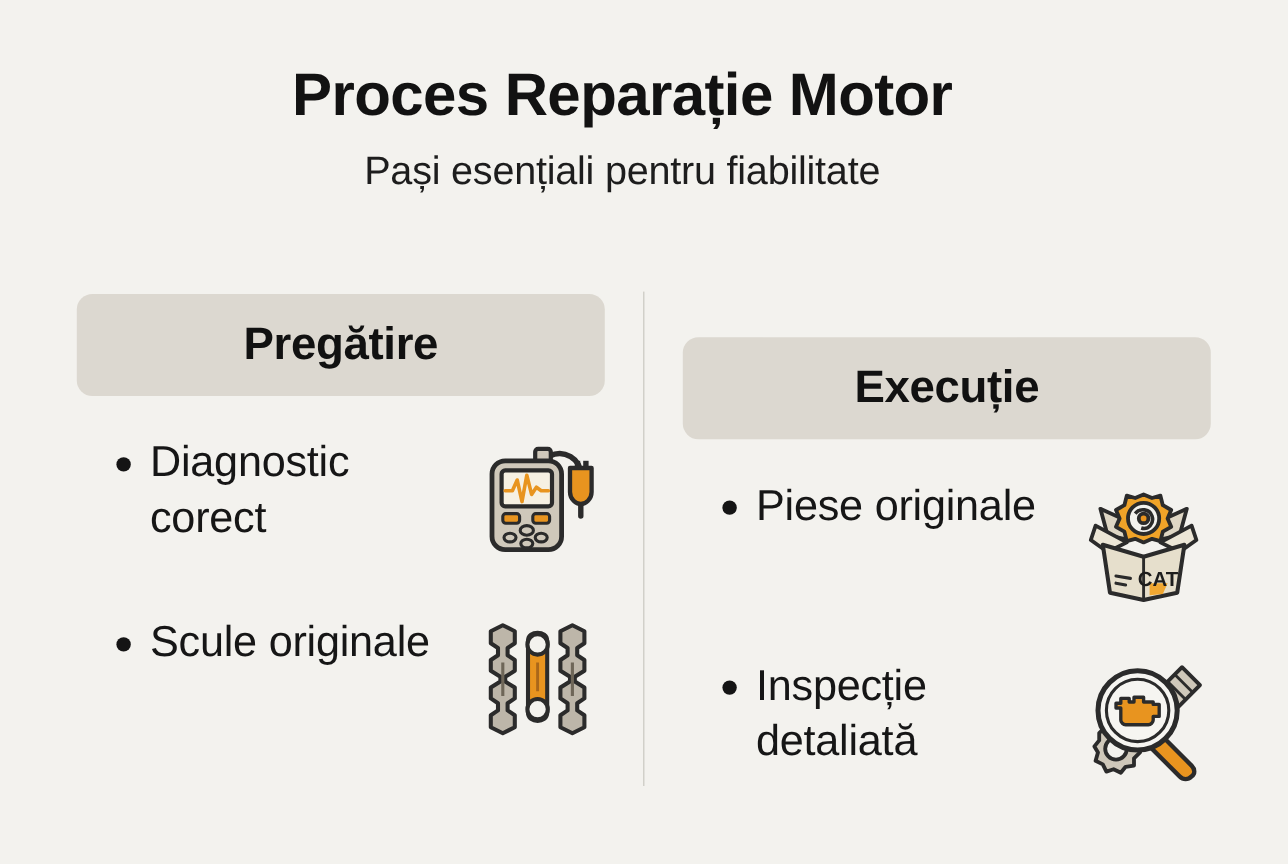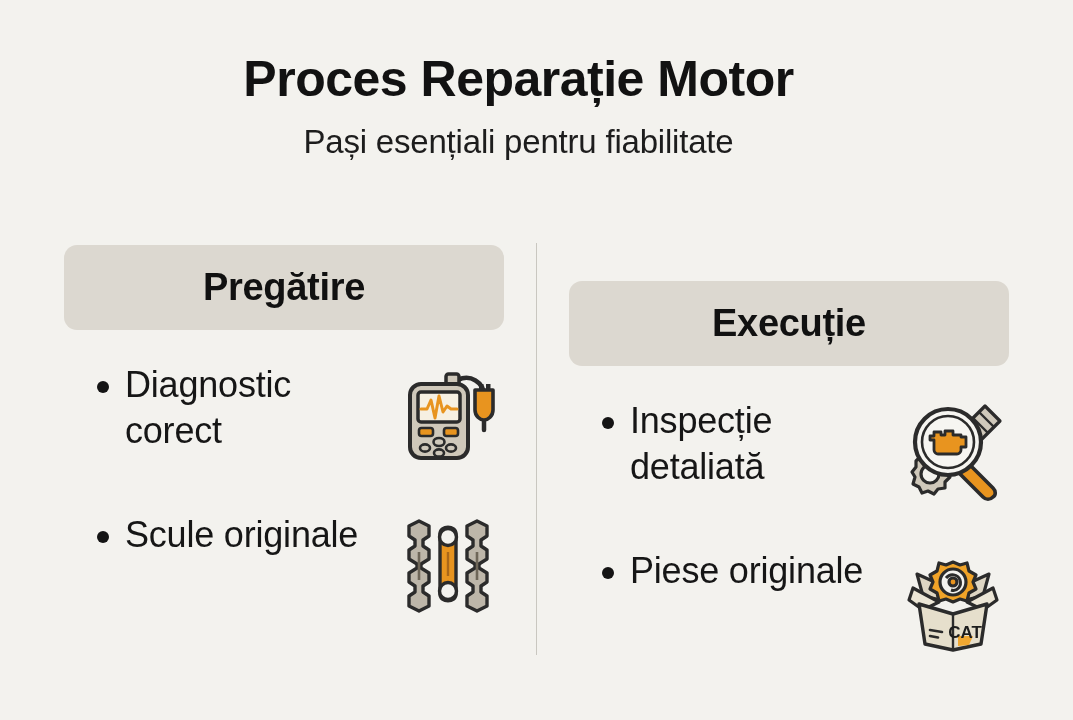--- a/index.html
+++ b/index.html
@@ -218,57 +218,20 @@
 
   <div class="column col-right">
     <div class="col-header">
       <span class="col-header-text">Execuție</span>
     </div>
     <div class="items">
 
       <div class="item-row">
         <div class="item-text-wrap">
           <span class="bullet"></span>
-          <span class="item-label">Inspecție detaliată</span>
-        </div>
-        <div class="icon-slot">
-          <svg width="104" height="104" viewBox="0 0 104 104">
-
-            <g stroke="#2b2b2b" stroke-width="3.2" stroke-linejoin="round">
-              <path d="M66 26 L84 8 L99 23 L81 41 Z" fill="#cfc8ba"></path>
-              <line x1="72" y1="20" x2="87" y2="35" stroke="#2b2b2b" stroke-width="2.4"></line>
-              <line x1="78" y1="14" x2="93" y2="29" stroke="#2b2b2b" stroke-width="2.4"></line>
-            </g>
-
-            <g stroke="#2b2b2b" stroke-width="3.2" stroke-linejoin="round">
-              <path d="M20 58 L27 56 L31 61 L37 59 L40 65 L46 67 L45 74 L49 79
-                       L44 84 L44 90 L37 91 L33 96 L27 93 L21 95 L18 89 L12 86
-                       L14 79 L11 74 L15 69 L15 63 Z" fill="#cfc8ba"></path>
-              <circle cx="29" cy="76" r="9" fill="#f3f2ee"></circle>
-            </g>
-
-            <g stroke="#2b2b2b" stroke-width="3.6" stroke-linejoin="round">
-              <path d="M68 66 L92 90 C95 93, 95 97, 92 99 C89 102, 85 102, 82 99 L58 75 Z" fill="#e8941f"></path>
-            </g>
-
-            <circle cx="47" cy="44" r="33" fill="#f6f5f1" stroke="#2b2b2b" stroke-width="4.2"></circle>
-            <circle cx="47" cy="44" r="26" fill="#f6f5f1" stroke="#2b2b2b" stroke-width="2.6"></circle>
-
-            <g fill="#e8941f" stroke="#2b2b2b" stroke-width="2.8" stroke-linejoin="round">
-              <path d="M33 42 L33 52 C33 54, 35 56, 37 56 L56 56 C58 56, 60 54, 60 52 L60 49
-                       L65 49 L65 39 L60 39 L60 37 L52 37 L52 33 L44 33 L44 37 L40 37
-                       L40 34 L33 34 L33 38 L29 38 L29 42 Z"></path>
-            </g>
-          </svg>
-        </div>
-      </div>
-
-      <div class="item-row">
-        <div class="item-text-wrap">
-          <span class="bullet"></span>
           <span class="item-label">Piese originale</span>
         </div>
         <div class="icon-slot">
           <svg width="104" height="104" viewBox="0 0 104 104">
 
             <g stroke="#2b2b2b" stroke-width="3.2" stroke-linejoin="round">
               <path d="M22 48 L16 26 L38 36 L40 52 Z" fill="#ded6c4"></path>
               <path d="M82 48 L88 26 L66 36 L64 52 Z" fill="#ded6c4"></path>
             </g>
 
@@ -294,16 +257,53 @@
             <path d="M57 88 L72 88 L68 97 L57 98 Z" fill="#f0a328" stroke="none" opacity="0.95"></path>
 
             <text x="64" y="90" text-anchor="middle" font-family="'Liberation Sans', sans-serif" font-size="17" font-weight="bold" fill="#1d1d1d">CAT</text>
 
             <line x1="29" y1="82" x2="41" y2="84" stroke="#2b2b2b" stroke-width="2.6" stroke-linecap="round"></line>
             <line x1="29" y1="88" x2="37" y2="89.5" stroke="#2b2b2b" stroke-width="2.6" stroke-linecap="round"></line>
           </svg>
         </div>
       </div>
 
+      <div class="item-row">
+        <div class="item-text-wrap">
+          <span class="bullet"></span>
+          <span class="item-label">Inspecție detaliată</span>
+        </div>
+        <div class="icon-slot">
+          <svg width="104" height="104" viewBox="0 0 104 104">
+
+            <g stroke="#2b2b2b" stroke-width="3.2" stroke-linejoin="round">
+              <path d="M66 26 L84 8 L99 23 L81 41 Z" fill="#cfc8ba"></path>
+              <line x1="72" y1="20" x2="87" y2="35" stroke="#2b2b2b" stroke-width="2.4"></line>
+              <line x1="78" y1="14" x2="93" y2="29" stroke="#2b2b2b" stroke-width="2.4"></line>
+            </g>
+
+            <g stroke="#2b2b2b" stroke-width="3.2" stroke-linejoin="round">
+              <path d="M20 58 L27 56 L31 61 L37 59 L40 65 L46 67 L45 74 L49 79
+                       L44 84 L44 90 L37 91 L33 96 L27 93 L21 95 L18 89 L12 86
+                       L14 79 L11 74 L15 69 L15 63 Z" fill="#cfc8ba"></path>
+              <circle cx="29" cy="76" r="9" fill="#f3f2ee"></circle>
+            </g>
+
+            <g stroke="#2b2b2b" stroke-width="3.6" stroke-linejoin="round">
+              <path d="M68 66 L92 90 C95 93, 95 97, 92 99 C89 102, 85 102, 82 99 L58 75 Z" fill="#e8941f"></path>
+            </g>
+
+            <circle cx="47" cy="44" r="33" fill="#f6f5f1" stroke="#2b2b2b" stroke-width="4.2"></circle>
+            <circle cx="47" cy="44" r="26" fill="#f6f5f1" stroke="#2b2b2b" stroke-width="2.6"></circle>
+
+            <g fill="#e8941f" stroke="#2b2b2b" stroke-width="2.8" stroke-linejoin="round">
+              <path d="M33 42 L33 52 C33 54, 35 56, 37 56 L56 56 C58 56, 60 54, 60 52 L60 49
+                       L65 49 L65 39 L60 39 L60 37 L52 37 L52 33 L44 33 L44 37 L40 37
+                       L40 34 L33 34 L33 38 L29 38 L29 42 Z"></path>
+            </g>
+          </svg>
+        </div>
+      </div>
+
     </div>
   </div>
 
 </div>
 
 </body></html>

